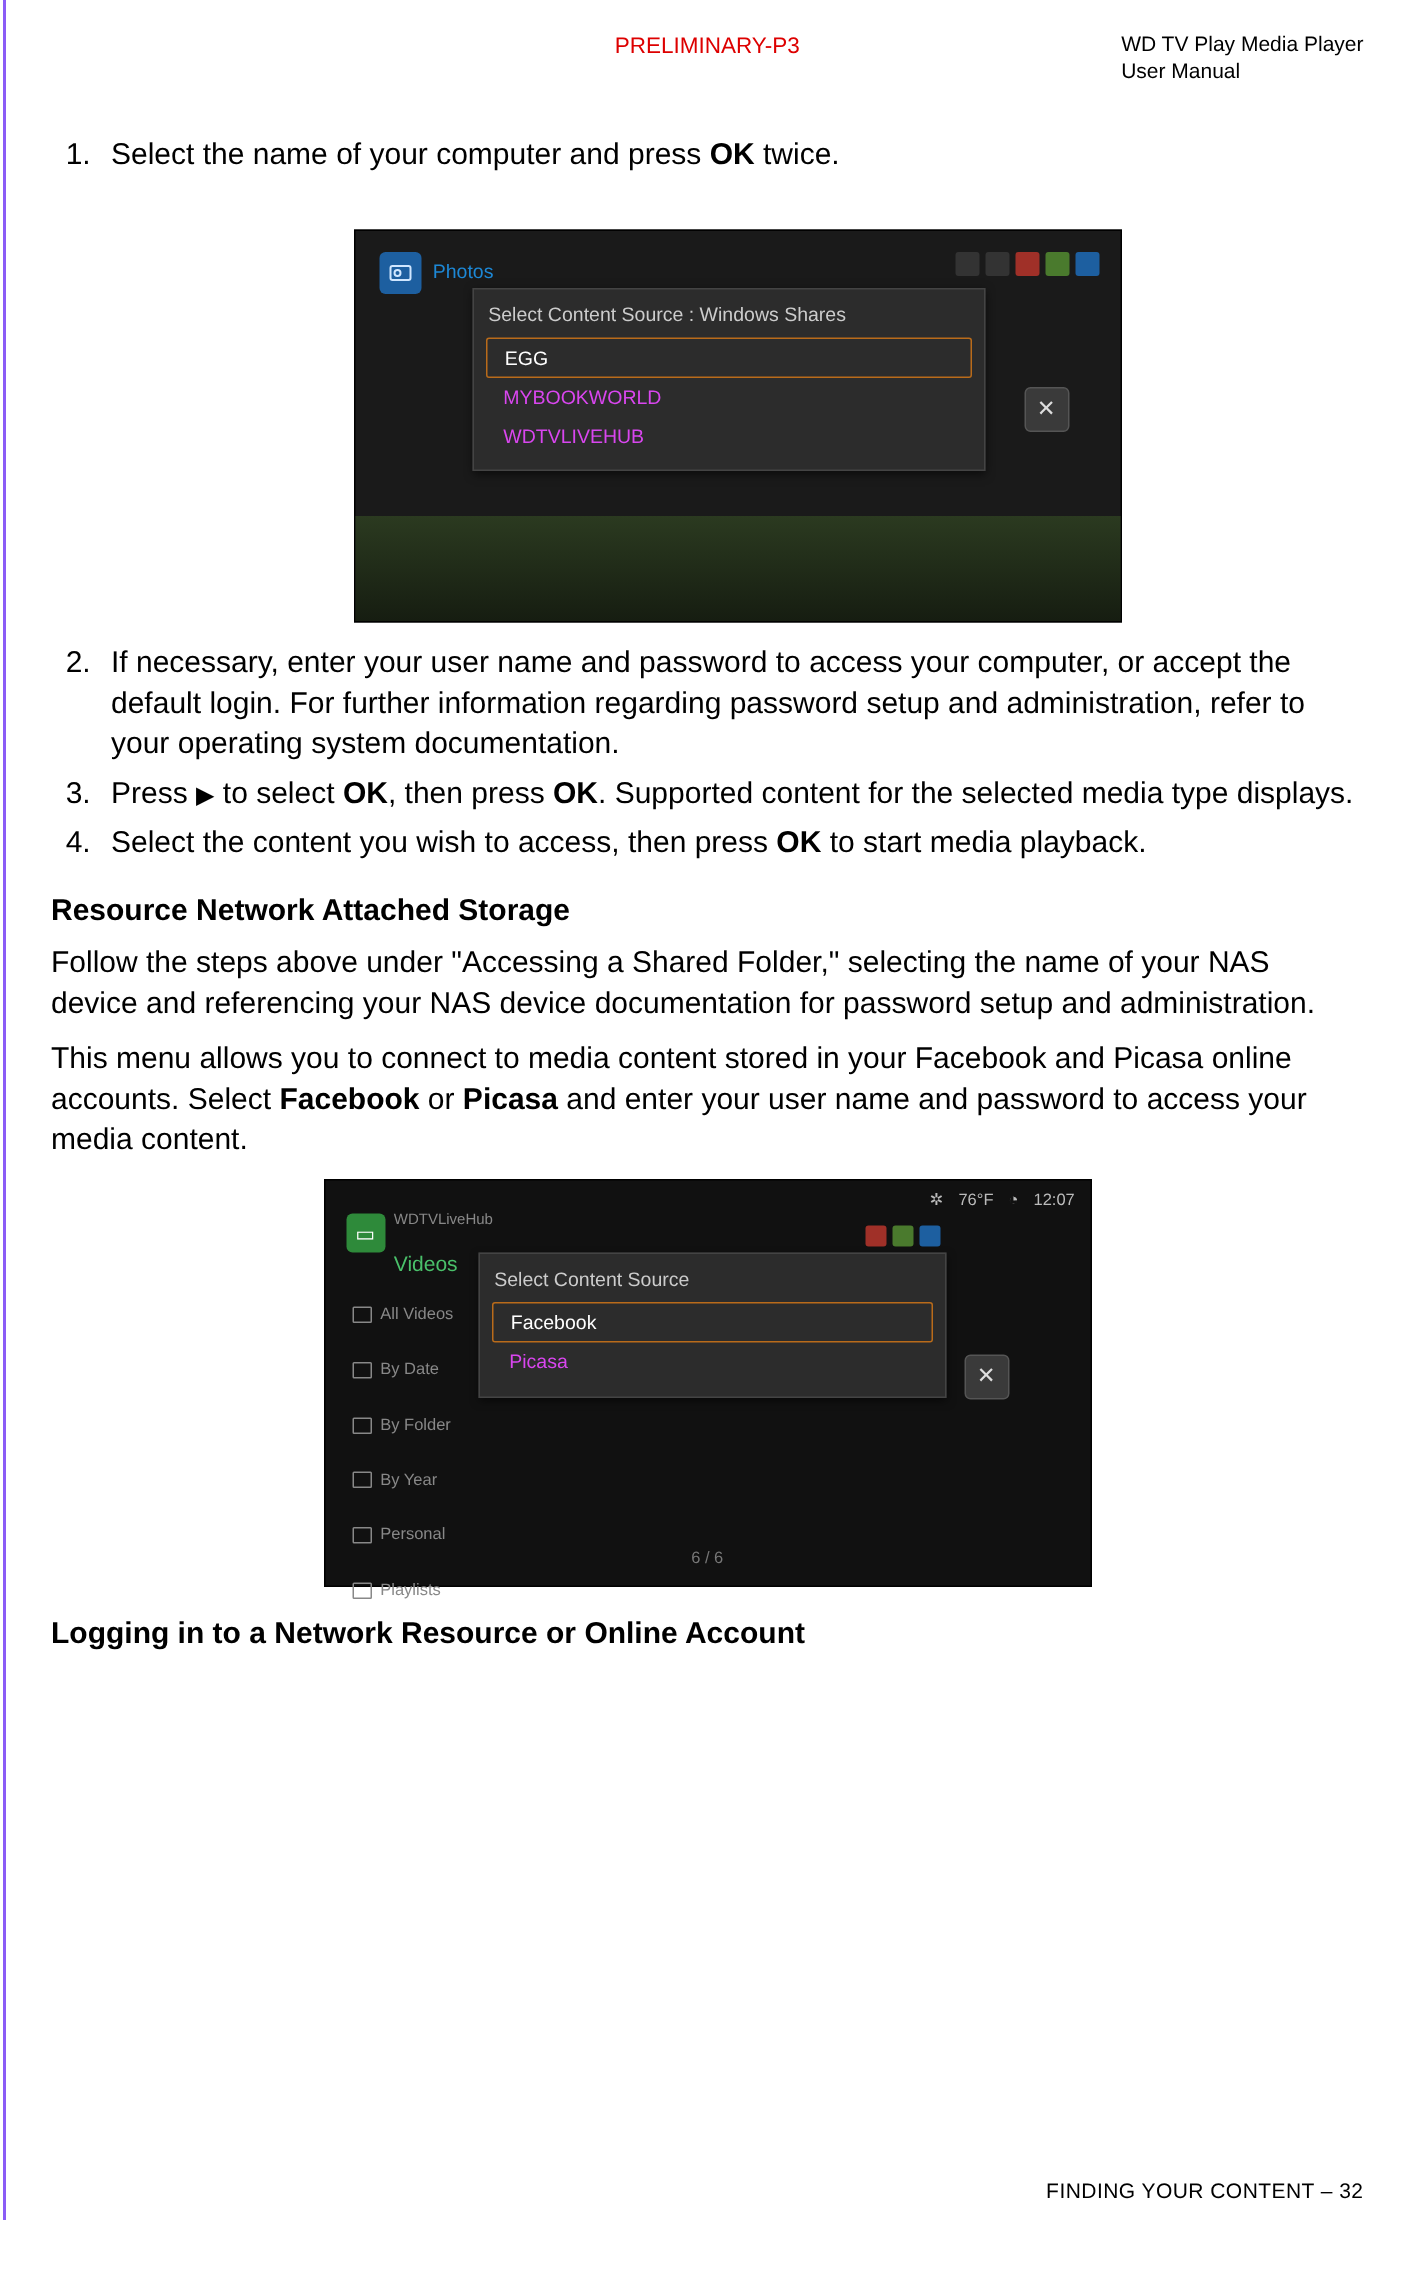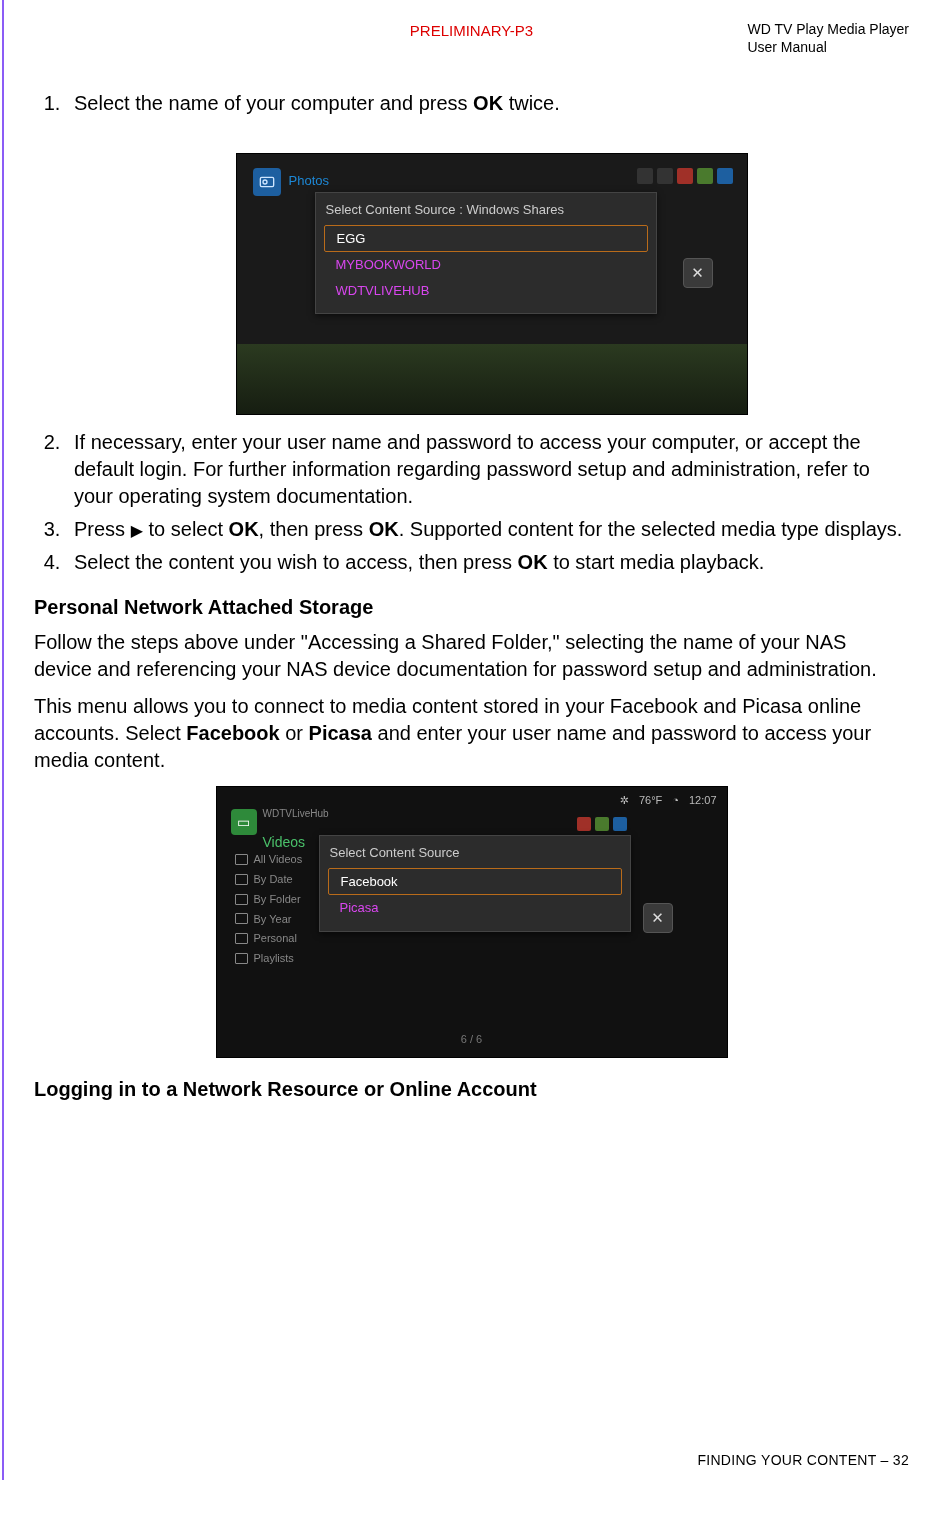--- a/index.html
+++ b/index.html
@@ -120,21 +120,21 @@
   .fig2 .bc2 {
     position:absolute; left:46px; top:30px; color:#4ac06a; font-size:14px;margin-top:16px;
   }
   .fig2 .tiles2 {
     position:absolute; right:100px; top:30px; display:flex; gap:4px;
   }
   .fig2 .tile2 { width:14px; height:14px; border-radius:2px; }
   .fig2 .leftnav {
     position:absolute; left:18px; top:60px; color:#888; font-size:11px;
   }
-  .fig2 .leftnav div { margin:5px 0; display:flex; align-items:center; gap:6px;}
+  .fig2 .leftnav div { margin:22px 0; display:flex; align-items:center; gap:6px;}
   .fig2 .folder-icon {
     width:11px; height:9px; border:1px solid #888; border-radius:1px;
     display:inline-block;
   }
   .fig2 .popup { left:102px; top:48px; width:310px; }
   .fig2 .close-box2 {
     position:absolute; right:54px; top:116px; width:28px; height:28px;
     background:#3a3a3a; border-radius:4px; color:#ddd;
     font-size:15px; line-height:28px; text-align:center;
     border:1px solid #555;
@@ -213,21 +213,21 @@
 
       <li>
         <span>Press </span><span class="arrow-glyph">▶</span><span> to select </span><span class="bold">OK</span><span>, then press </span><span class="bold">OK</span><span>. Supported content for the selected media type displays.</span>
       </li>
 
       <li>
         <span>Select the content you wish to access, then press </span><span class="bold">OK</span><span> to start media playback.</span>
       </li>
     </ol>
 
-    <h3 class="section">Personal Network Attached Storage</h3>
+    <h3 class="section">Resource Network Attached Storage</h3>
     <p class="para">Follow the steps above under "Accessing a Shared Folder," selecting the name of your NAS device and referencing your NAS device documentation for password setup and administration.</p>
 
     <p class="para">
       <span>This menu allows you to connect to media content stored in your Facebook and Picasa online accounts. Select </span><span class="bold">Facebook</span><span> or </span><span class="bold">Picasa</span><span> and enter your user name and password to access your media content.</span>
     </p>
 
     <div class="figure fig2">
       <div class="status">
         <span>✲</span>
         <span>76°F</span>

